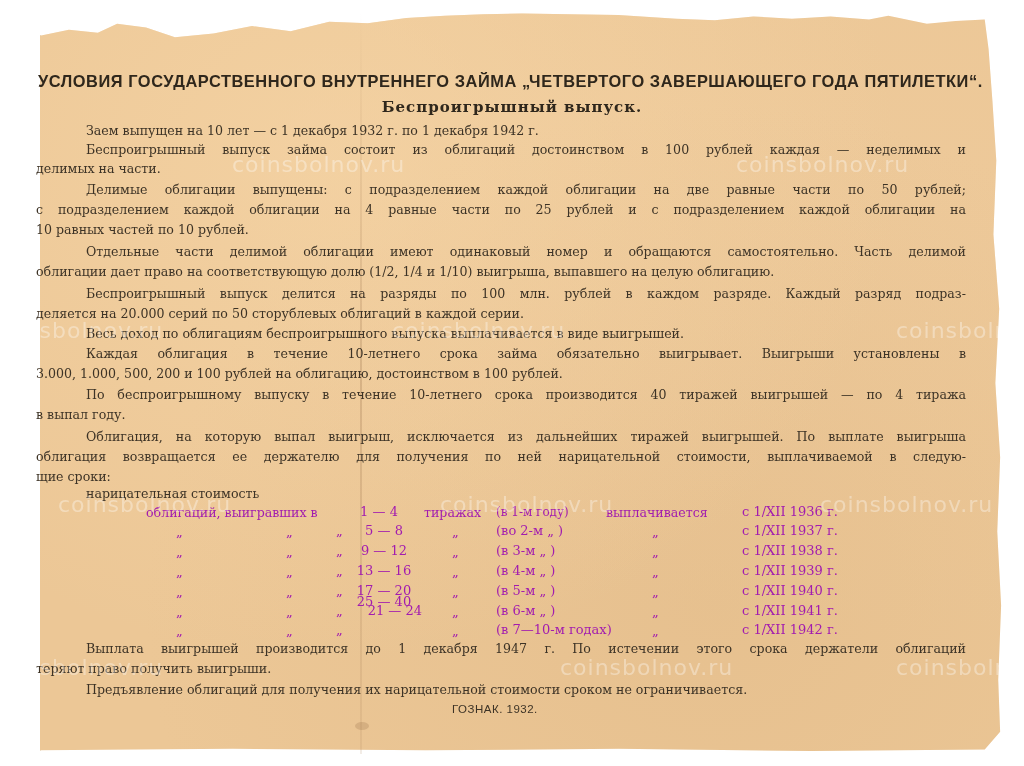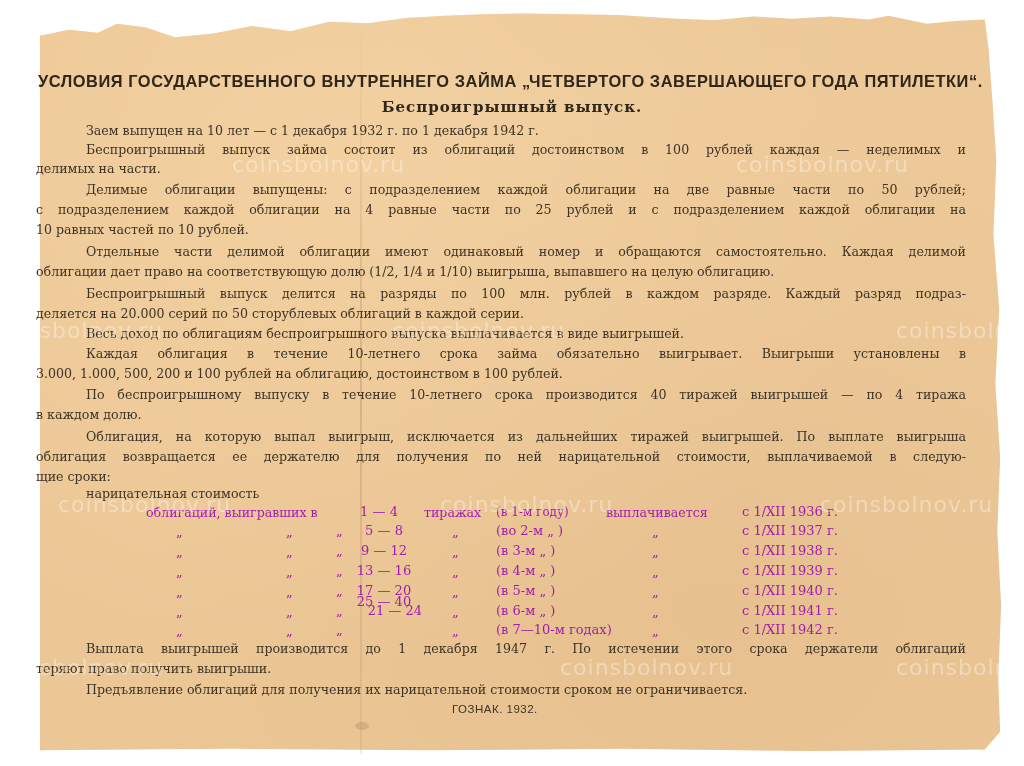--- a/index.html
+++ b/index.html
@@ -63,33 +63,33 @@
 
   <div class="line" style="left:86px;top:121px;">Заем выпущен на 10 лет — с 1 декабря 1932 г. по 1 декабря 1942 г.</div>
 
   <div class="line jl" style="left:86px;top:140px;width:880px;">Беспроигрышный выпуск займа состоит из облигаций достоинством в 100 рублей каждая — неделимых и</div>
   <div class="line" style="left:36px;top:159px;">делимых на части.</div>
 
   <div class="line jl" style="left:86px;top:180px;width:880px;">Делимые облигации выпущены: с подразделением каждой облигации на две равные части по 50 рублей;</div>
   <div class="line jl" style="left:36px;top:200px;width:930px;">с подразделением каждой облигации на 4 равные части по 25 рублей и с подразделением каждой облигации на</div>
   <div class="line" style="left:36px;top:220px;">10 равных частей по 10 рублей.</div>
 
-  <div class="line jl" style="left:86px;top:242px;width:880px;">Отдельные части делимой облигации имеют одинаковый номер и обращаются самостоятельно. Каждая делимой</div>
+  <div class="line jl" style="left:86px;top:242px;width:880px;">Отдельные части делимой облигации имеют одинаковый номер и обращаются самостоятельно. Часть делимой</div>
   <div class="line" style="left:36px;top:262px;">облигации дает право на соответствующую долю (1/2, 1/4 и 1/10) выигрыша, выпавшего на целую облигацию.</div>
 
   <div class="line jl" style="left:86px;top:284px;width:880px;">Беспроигрышный выпуск делится на разряды по 100 млн. рублей в каждом разряде. Каждый разряд подраз-</div>
   <div class="line" style="left:36px;top:304px;">деляется на 20.000 серий по 50 сторублевых облигаций в каждой серии.</div>
 
   <div class="line" style="left:86px;top:324px;">Весь доход по облигациям беспроигрышного выпуска выплачивается в виде выигрышей.</div>
 
   <div class="line jl" style="left:86px;top:344px;width:880px;">Каждая облигация в течение 10-летнего срока займа обязательно выигрывает. Выигрыши установлены в</div>
   <div class="line" style="left:36px;top:364px;">3.000, 1.000, 500, 200 и 100 рублей на облигацию, достоинством в 100 рублей.</div>
 
   <div class="line jl" style="left:86px;top:385px;width:880px;">По беспроигрышному выпуску в течение 10-летнего срока производится 40 тиражей выигрышей — по 4 тиража</div>
-  <div class="line" style="left:36px;top:405px;">в каждом долю.</div>
+  <div class="line" style="left:36px;top:405px;">в выпал году.</div>
 
   <div class="line jl" style="left:36px;top:447px;width:930px;">облигация возвращается ее держателю для получения по ней нарицательной стоимости, выплачиваемой в следую-</div>
   <div class="line jl" style="left:86px;top:427px;width:880px;">Облигация, на которую выпал выигрыш, исключается из дальнейших тиражей выигрышей. По выплате выигрыша</div>
   <div class="line" style="left:36px;top:467px;">щие сроки:</div>
 
   <div class="line" style="left:86px;top:484px;font-size:12.6px;">нарицательная стоимость</div>
 
   <div>
 
     <div class="tbl" style="left:146px;top:503px;font-size:12.6px;">облигаций, выигравших в</div>

